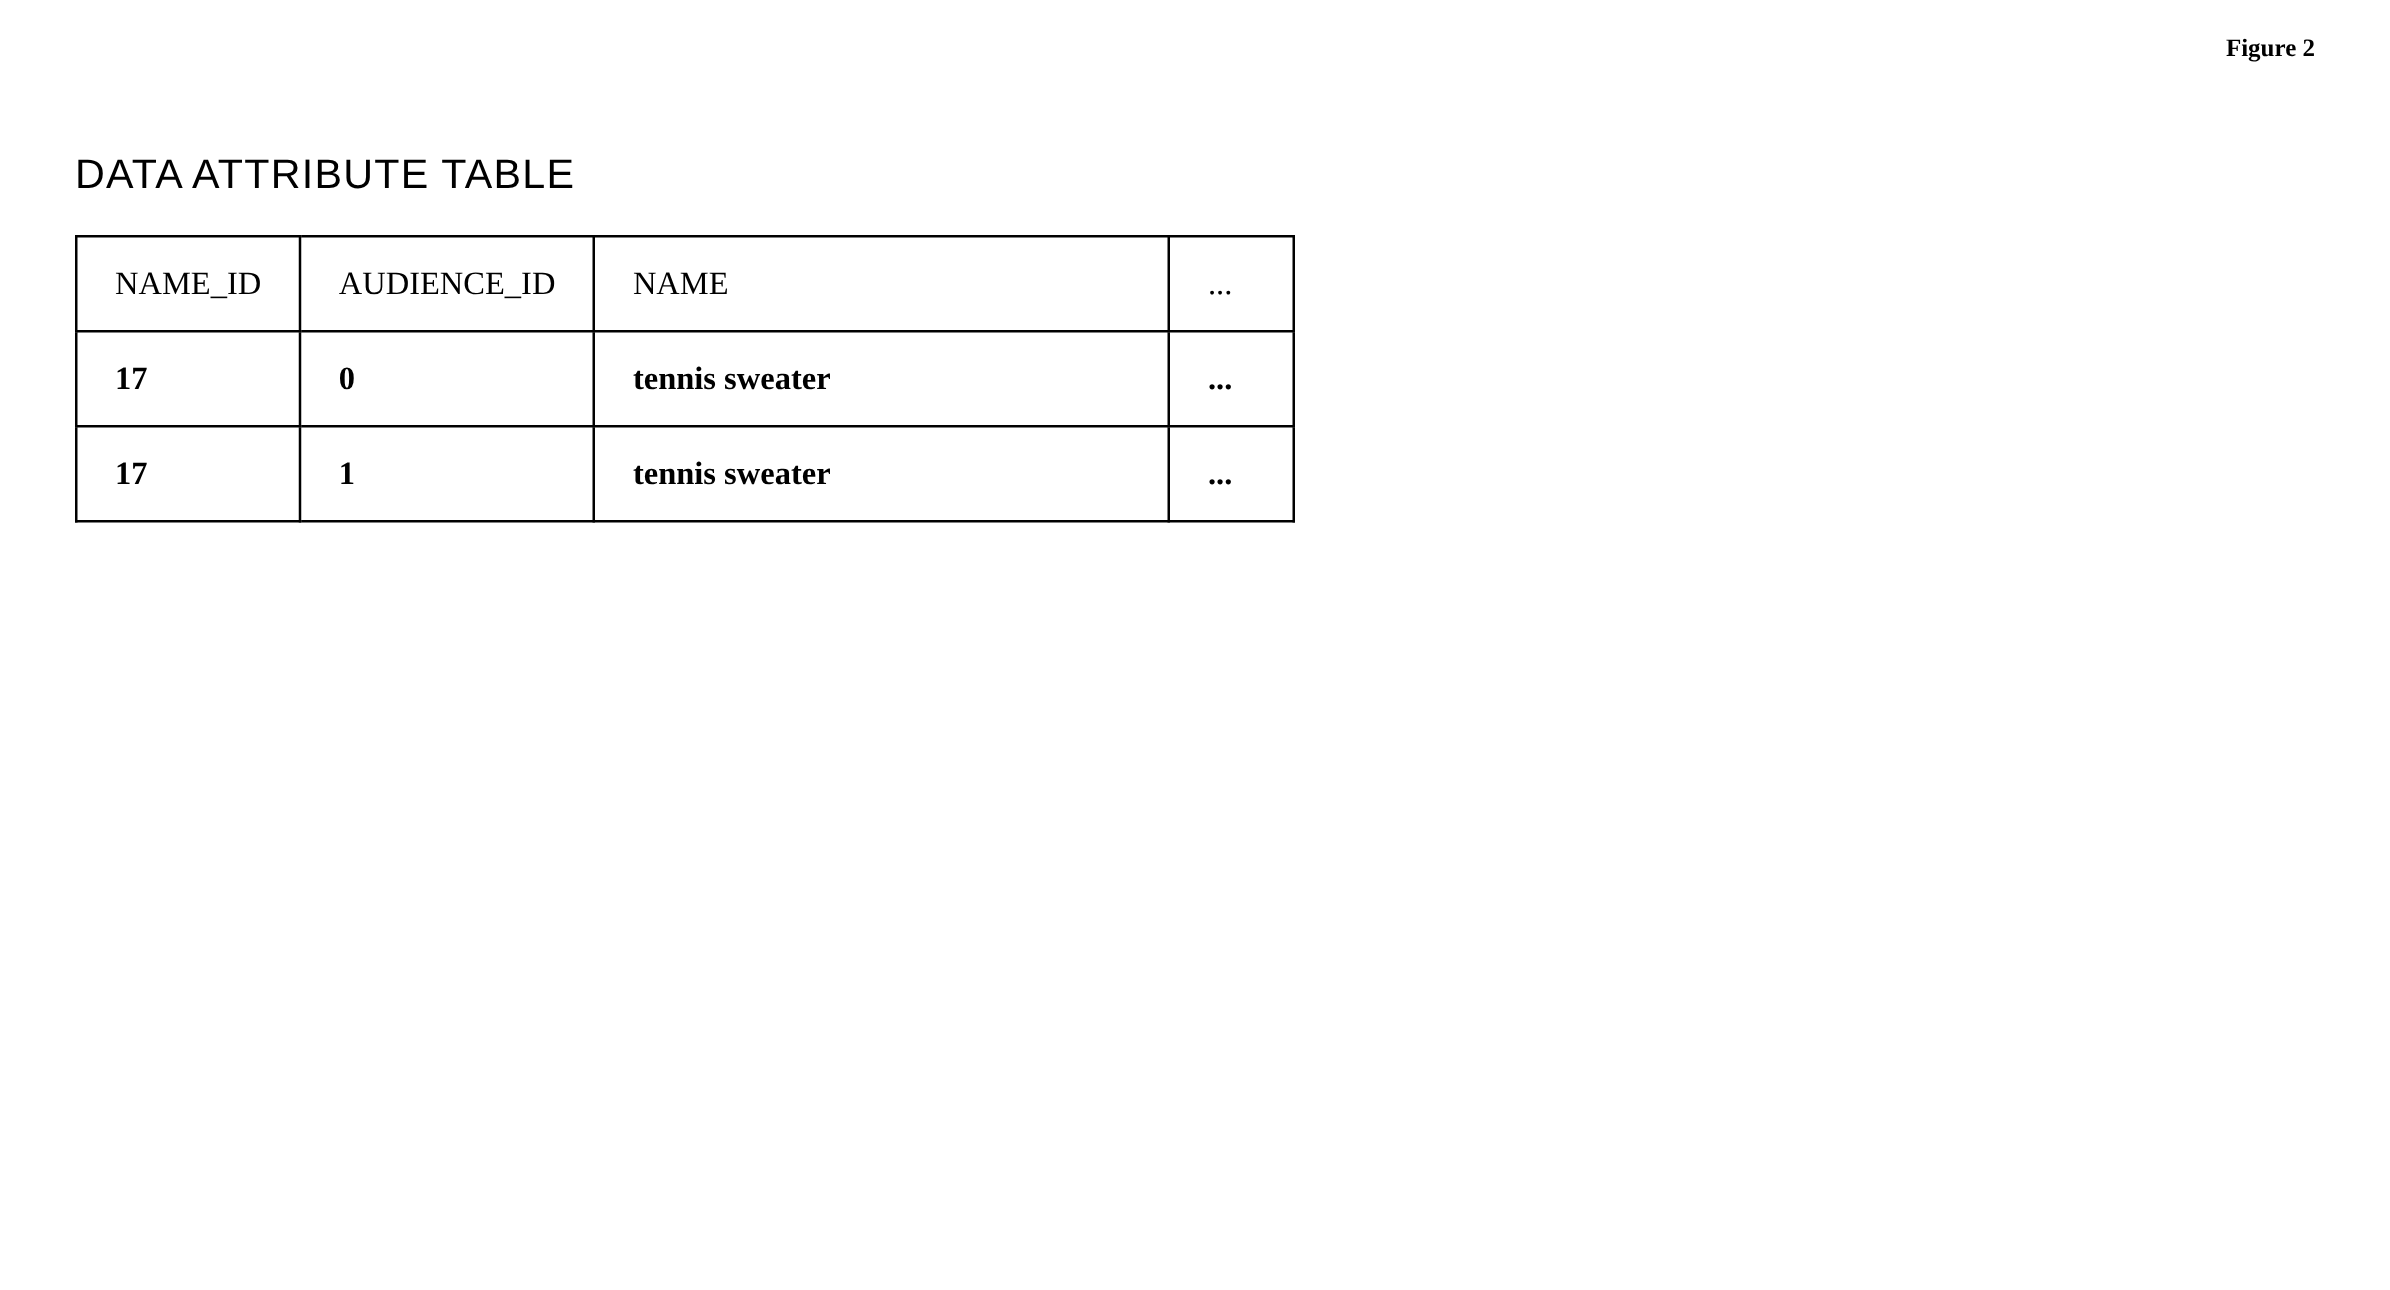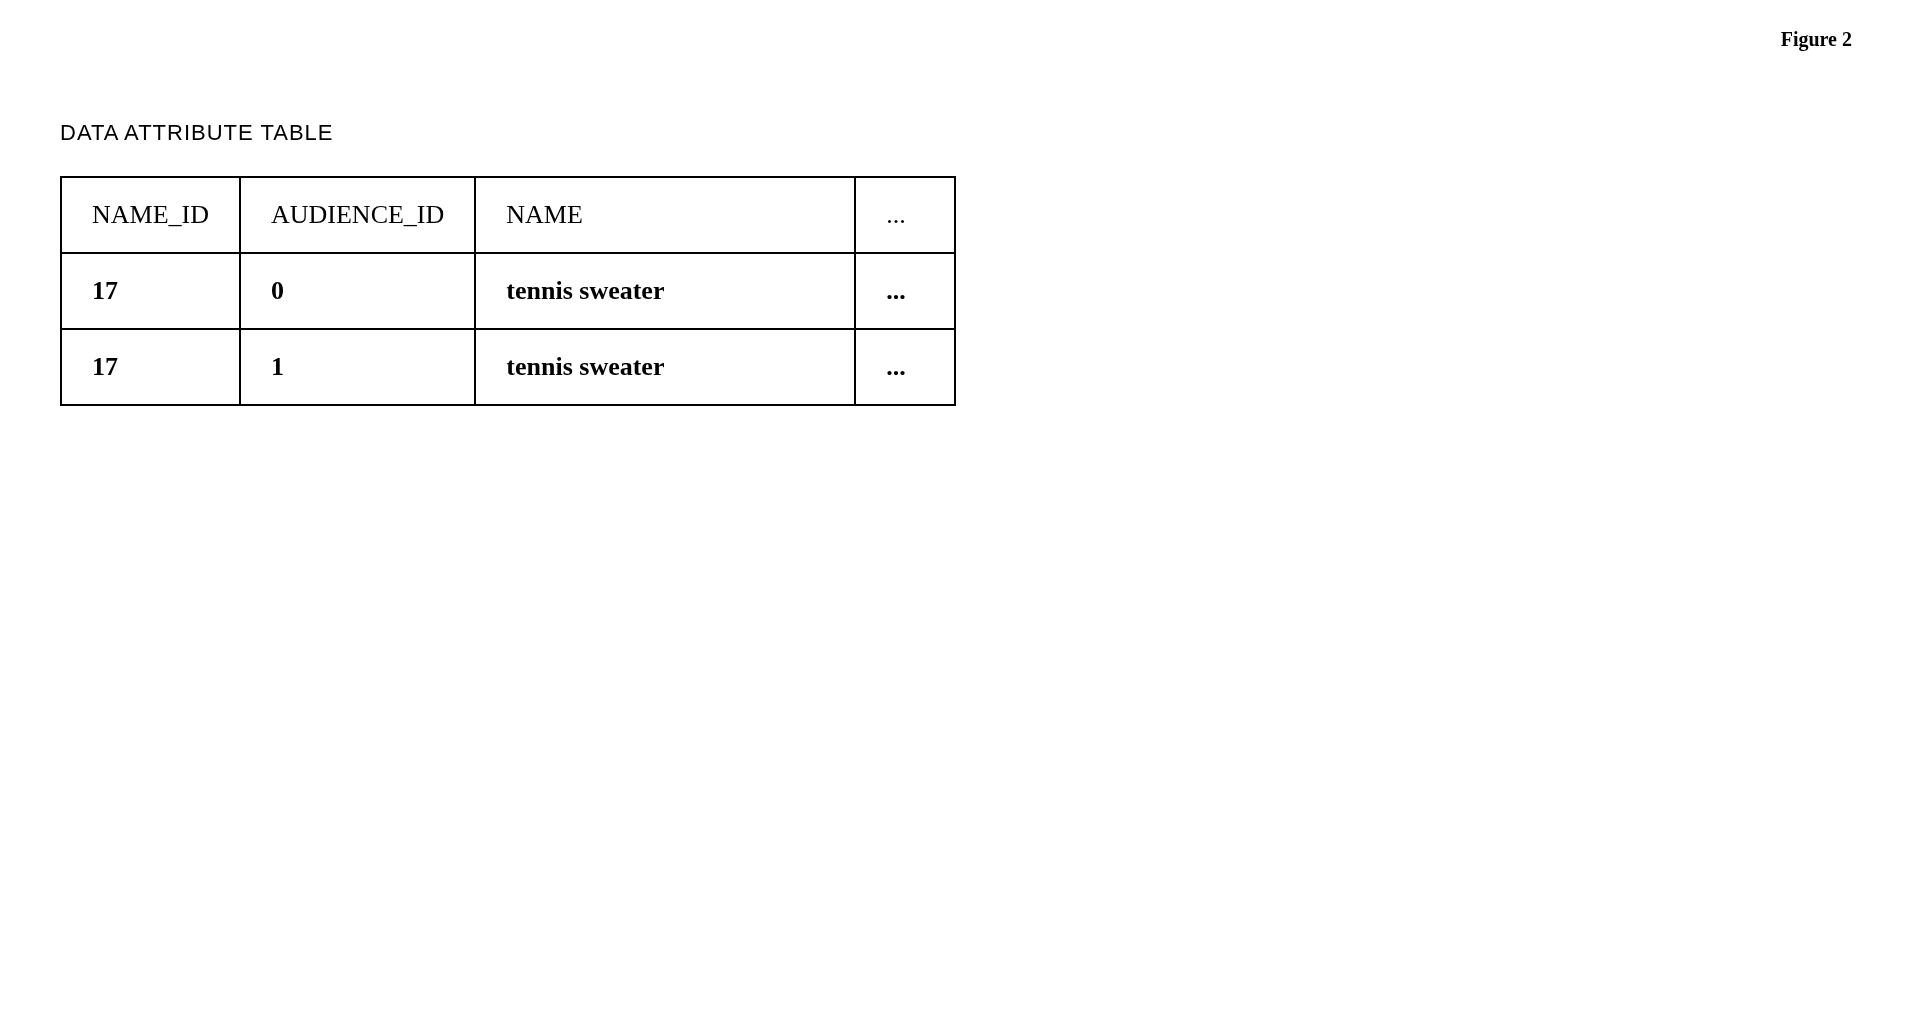--- a/index.html
+++ b/index.html
@@ -24,21 +24,21 @@
       font-weight: bold;
     }
 
     .main-content {
       position: absolute;
       top: 120px;
       left: 60px;
     }
 
     .table-title {
-      font-size: 22px;
+      font-size: 33px;
       font-weight: normal;
       letter-spacing: 1px;
       margin-bottom: 30px;
       font-family: Arial, Helvetica, sans-serif;
     }
 
     .data-table {
       border-collapse: collapse;
       font-size: 26px;
       border-radius: 32px;
@@ -61,21 +61,21 @@
     .col-name-id {
       width: 160px;
     }
 
     .col-audience-id {
       width: 220px;
       margin-top: 31px;
     }
 
     .col-name {
-      width: 380px;
+      width: 460px;
     }
 
     .col-extra {
       width: 100px;
     }
   </style>
 </head>
 <body>
 
 <span class="figure-label">Figure 2</span>

